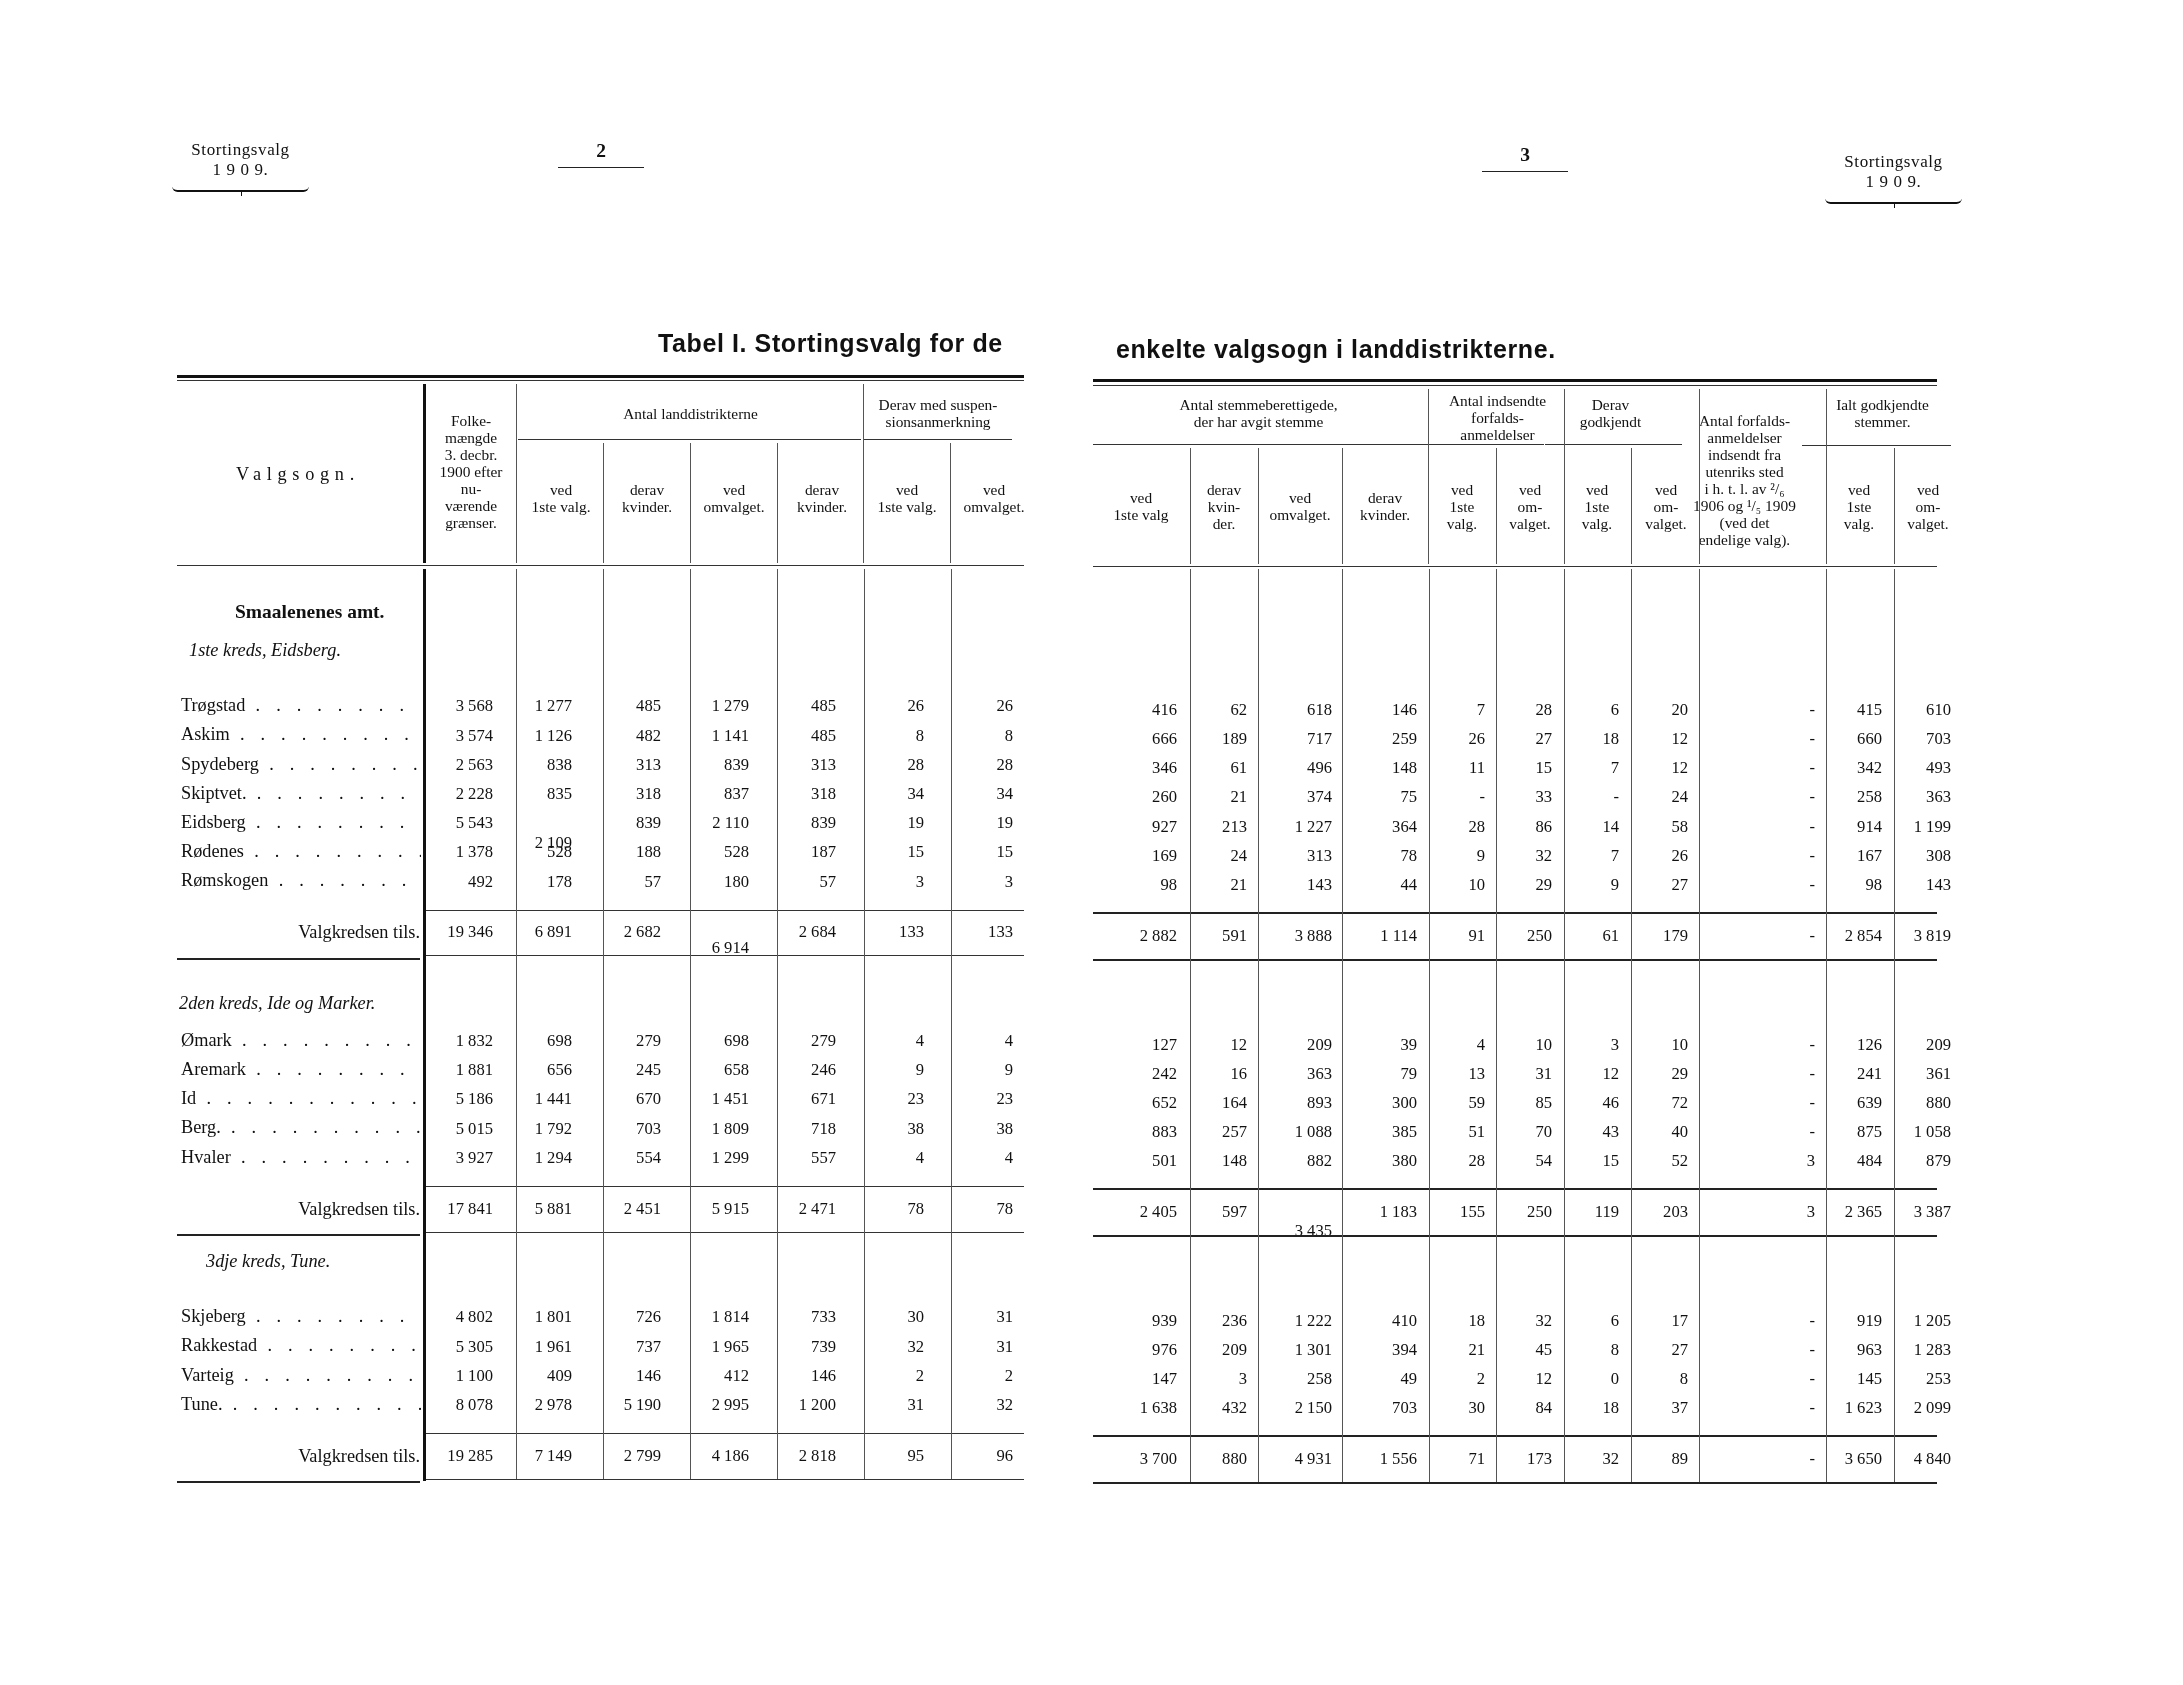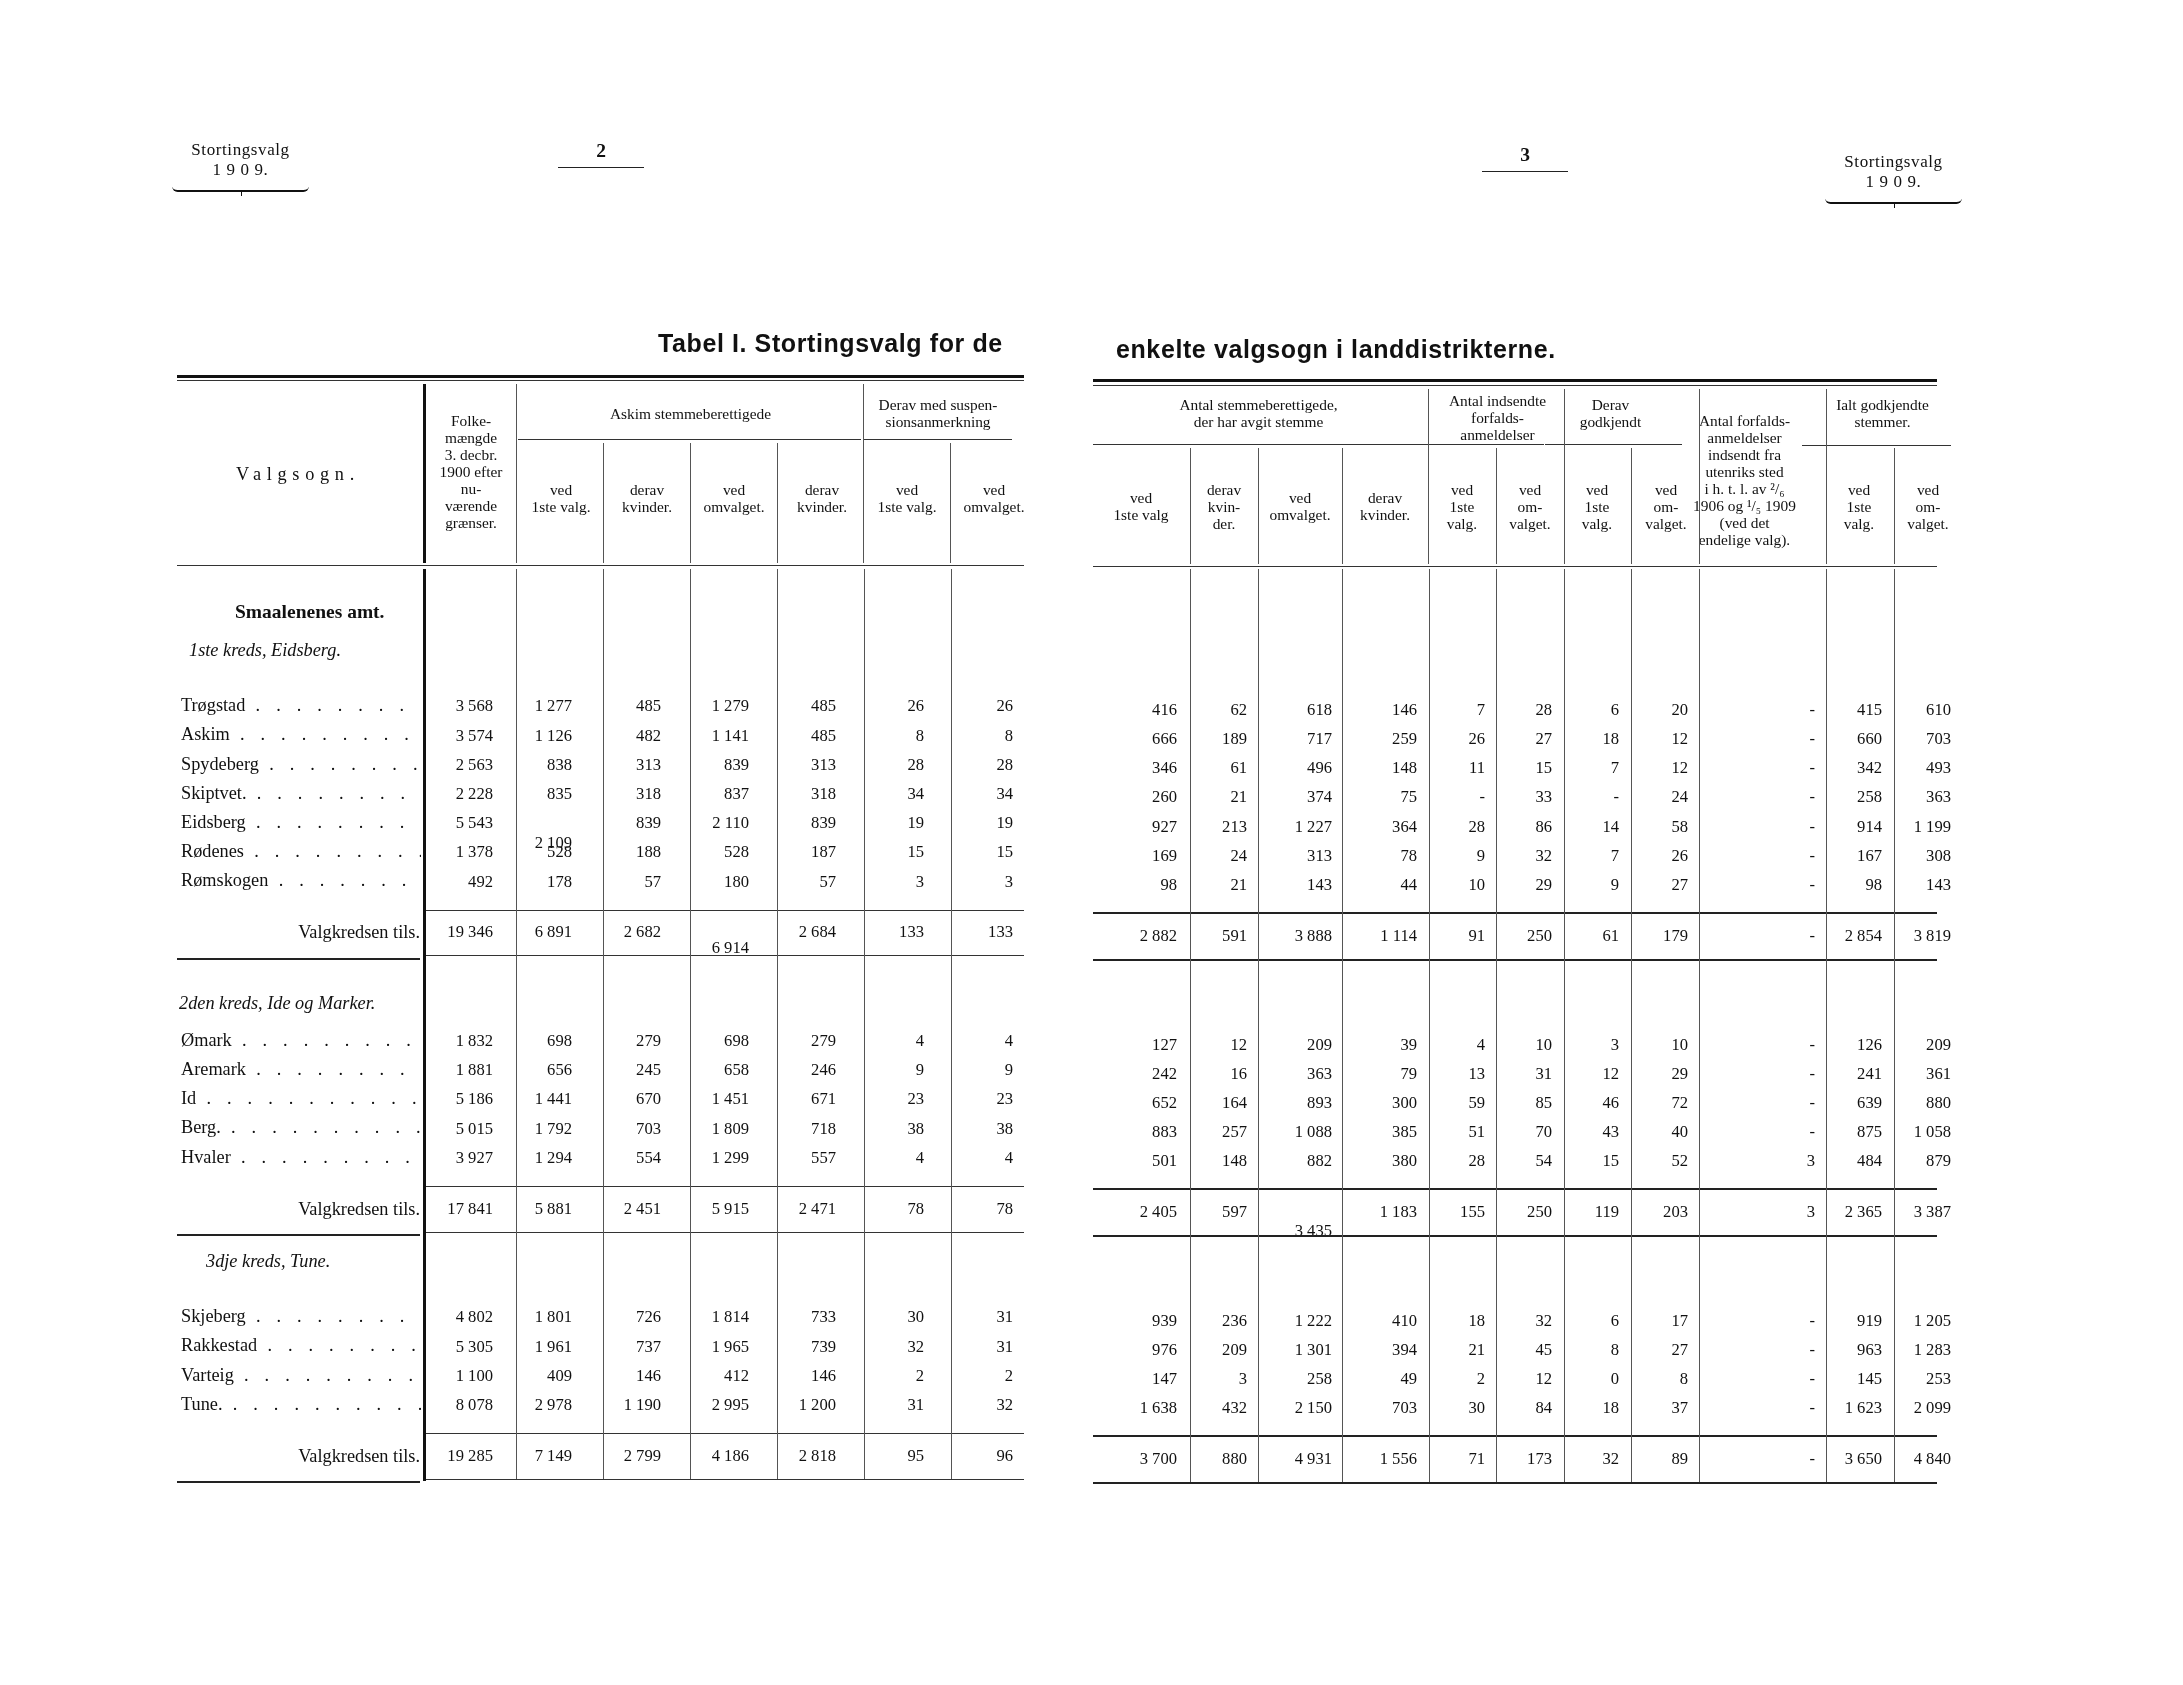--- a/index.html
+++ b/index.html
@@ -79,21 +79,21 @@
     <div class="hdr" style="left: 425px; width: 92px; top: 412px;">
       <div>Folke-</div>
       <div>mængde</div>
       <div>3. decbr.</div>
       <div>1900 efter</div>
       <div>nu-</div>
       <div>værende</div>
       <div>grænser.</div>
     </div>
     <div class="hdr" style="left: 519px; width: 343px; top: 405px;">
-      <div>Askim stemmeberettigede</div>
+      <div>Antal landdistrikterne</div>
     </div>
     <div class="hdr" style="left: 858px; width: 160px; top: 396px;">
       <div>Derav med suspen-</div>
       <div>sionsanmerkning</div>
     </div>
     <div class="hdr" style="left: 518px; width: 86px; top: 481px;">
       <div>ved</div>
       <div>1ste valg.</div>
     </div>
     <div class="hdr" style="left: 604px; width: 86px; top: 481px;">
@@ -540,21 +540,21 @@
     <div class="num" style="left: 1405px; width: 80px; top: 1370px;">2</div>
     <div class="num" style="left: 1472px; width: 80px; top: 1370px;">12</div>
     <div class="num" style="left: 1539px; width: 80px; top: 1370px;">0</div>
     <div class="num" style="left: 1608px; width: 80px; top: 1370px;">8</div>
     <div class="num" style="left: 1735px; width: 80px; top: 1370px;">-</div>
     <div class="num" style="left: 1802px; width: 80px; top: 1370px;">145</div>
     <div class="num" style="left: 1871px; width: 80px; top: 1370px;">253</div>
     <div class="lbl" style="left: 181px; top: 1394px; width: 240px; overflow: hidden;"><span>Tune.</span><span class="dots"> . . . . . . . . . . . . . . .</span></div>
     <div class="num" style="left: 413px; width: 80px; top: 1396px;">8 078</div>
     <div class="num" style="left: 492px; width: 80px; top: 1396px;">2 978</div>
-    <div class="num" style="left: 581px; width: 80px; top: 1396px;">1 190</div>
+    <div class="num" style="left: 581px; width: 80px; top: 1396px;">5 190</div>
     <div class="num" style="left: 669px; width: 80px; top: 1396px;">2 995</div>
     <div class="num" style="left: 756px; width: 80px; top: 1396px;">1 200</div>
     <div class="num" style="left: 844px; width: 80px; top: 1396px;">31</div>
     <div class="num" style="left: 933px; width: 80px; top: 1396px;">32</div>
     <div class="num" style="left: 1097px; width: 80px; top: 1399px;">1 638</div>
     <div class="num" style="left: 1167px; width: 80px; top: 1399px;">432</div>
     <div class="num" style="left: 1252px; width: 80px; top: 1399px;">2 150</div>
     <div class="num" style="left: 1337px; width: 80px; top: 1399px;">703</div>
     <div class="num" style="left: 1405px; width: 80px; top: 1399px;">30</div>
     <div class="num" style="left: 1472px; width: 80px; top: 1399px;">84</div>

